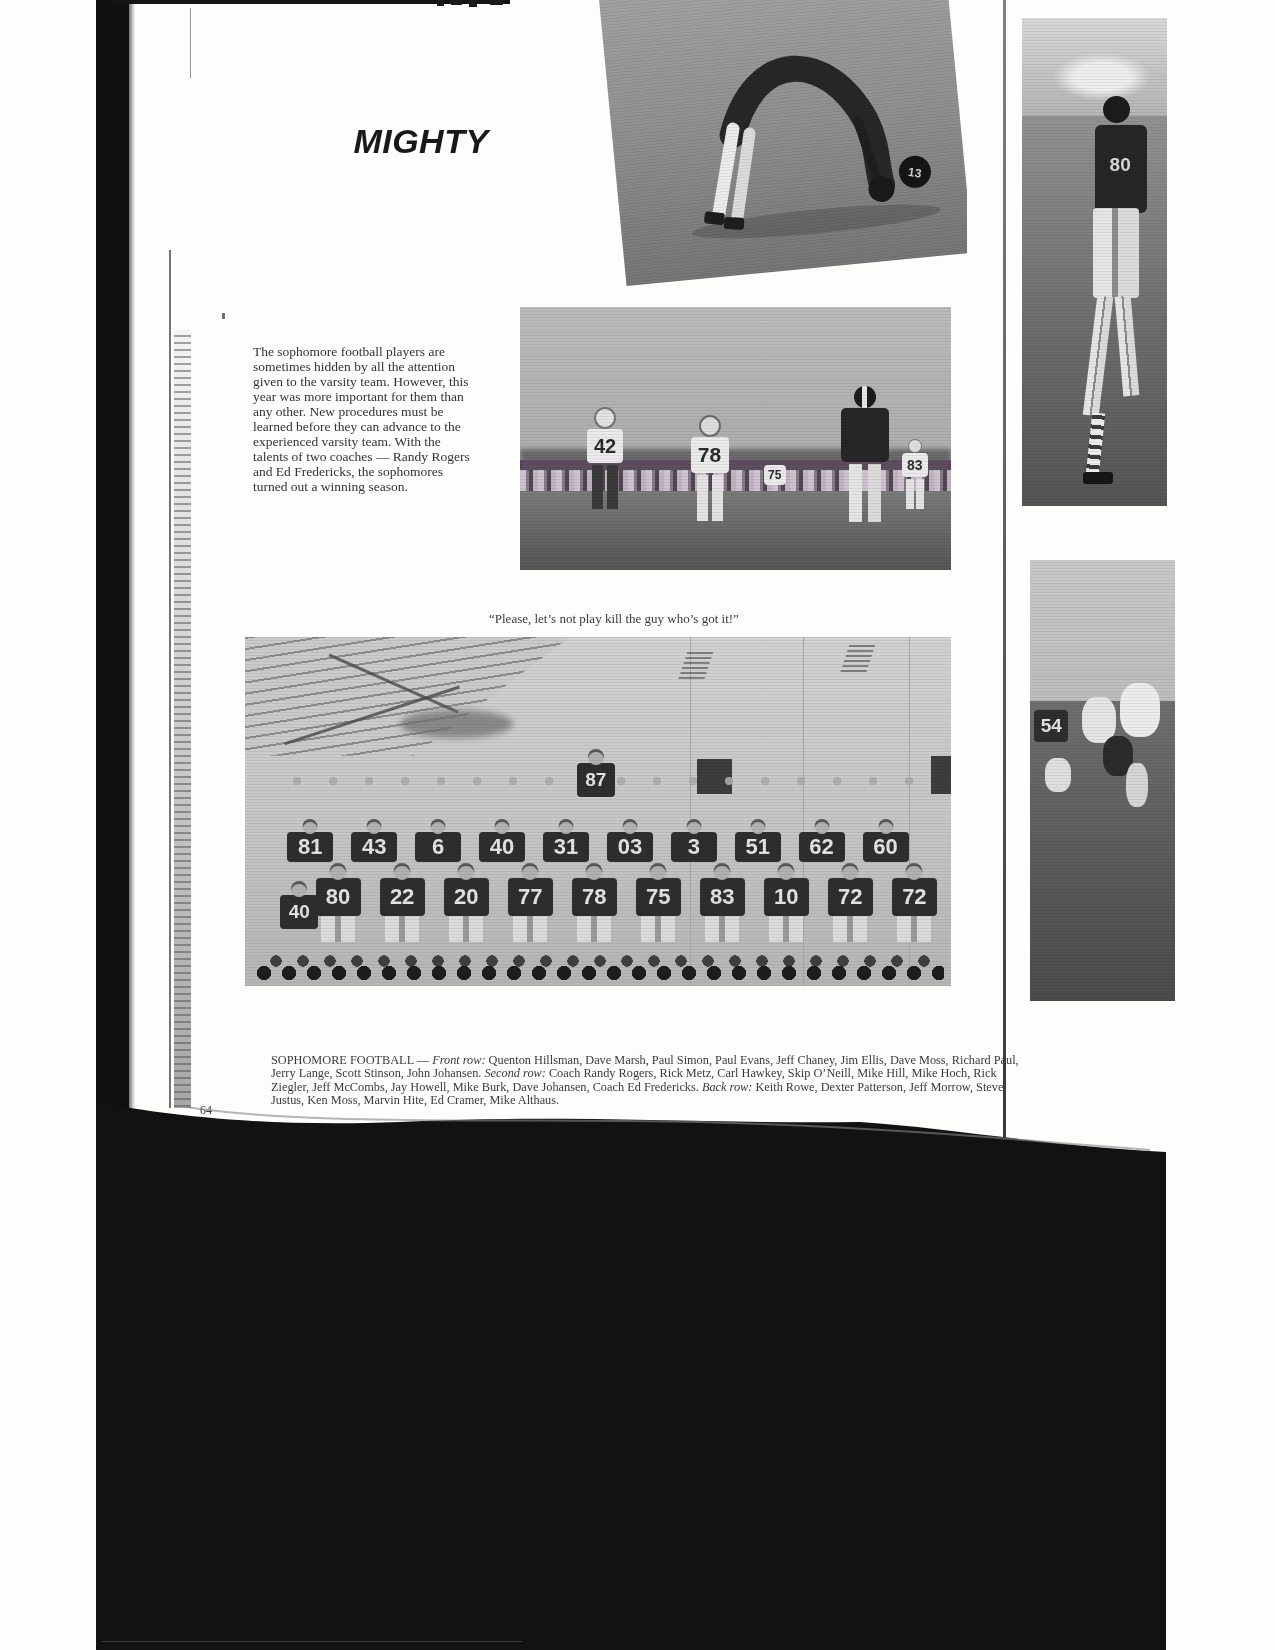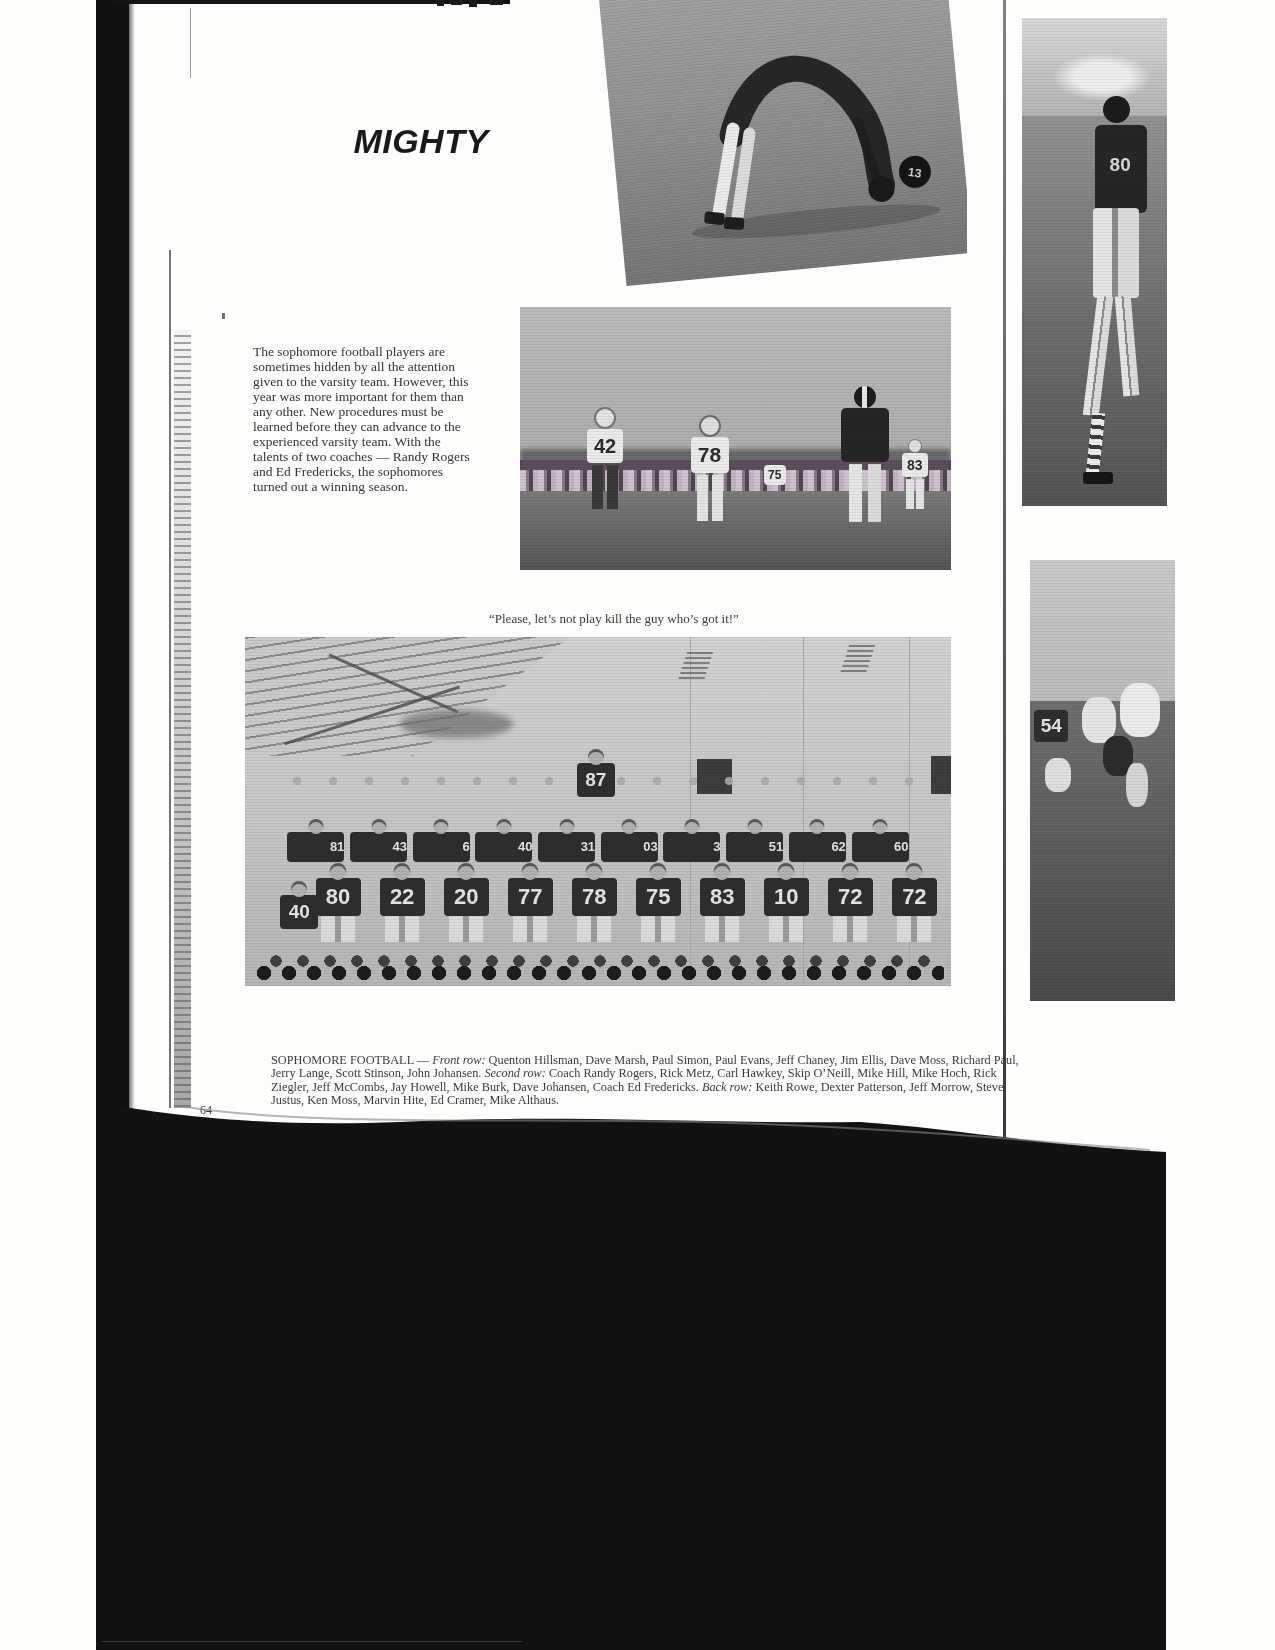--- a/index.html
+++ b/index.html
@@ -79,21 +79,21 @@
   .wall-seam{position:absolute;top:0;width:1px;height:100%;background:#a8a8a8;}
   .vent{position:absolute;width:26px;height:28px;transform:skewX(-18deg);opacity:.8;
       background:repeating-linear-gradient(0deg,#6b6b6b 0 2px,transparent 2px 5px);}
   .doorway{position:absolute;background:#3d3d3d;}
   .heads-row{position:absolute;left:6%;top:39%;width:90%;height:16px;opacity:.9;
       background-image:radial-gradient(circle 7px at 10px 8px,#ababab 60%,transparent 62%);
       background-size:36px 16px;background-repeat:repeat-x;}
   .row{position:absolute;display:flex;justify-content:space-between;}
   .row-mid{left:6%;right:6%;top:56%;}
   .row-front{left:10%;right:2%;top:69%;}
-  .chip-mid{width:57px;height:30px;font-size:13px;line-height:30px;text-align:right;}
+  .chip-mid{width:46px;height:30px;font-size:22px;line-height:30px;}
   .chip-mid::before{top:-13px;width:15px;height:15px;}
   .chip-front{width:45px;height:38px;font-size:22px;line-height:38px;}
   .chip-front::before{top:-15px;width:17px;height:17px;}
   .chip-front::after{content:"";position:absolute;top:100%;left:12%;width:76%;height:26px;
       background:linear-gradient(90deg,#dcdcdc 0 40%,#9b9b9b 40% 60%,#dcdcdc 60%);}
   .chip-back{position:absolute;left:47%;top:36%;width:38px;height:34px;font-size:19px;line-height:34px;}
   .chip-back::before{top:-14px;width:16px;height:16px;}
   .chip-kneel{position:absolute;left:5%;top:74%;width:38px;height:34px;font-size:19px;line-height:34px;}
   .chip-kneel::before{top:-14px;width:16px;height:16px;}
   .helmets{position:absolute;left:1%;bottom:0;width:98%;height:26px;

